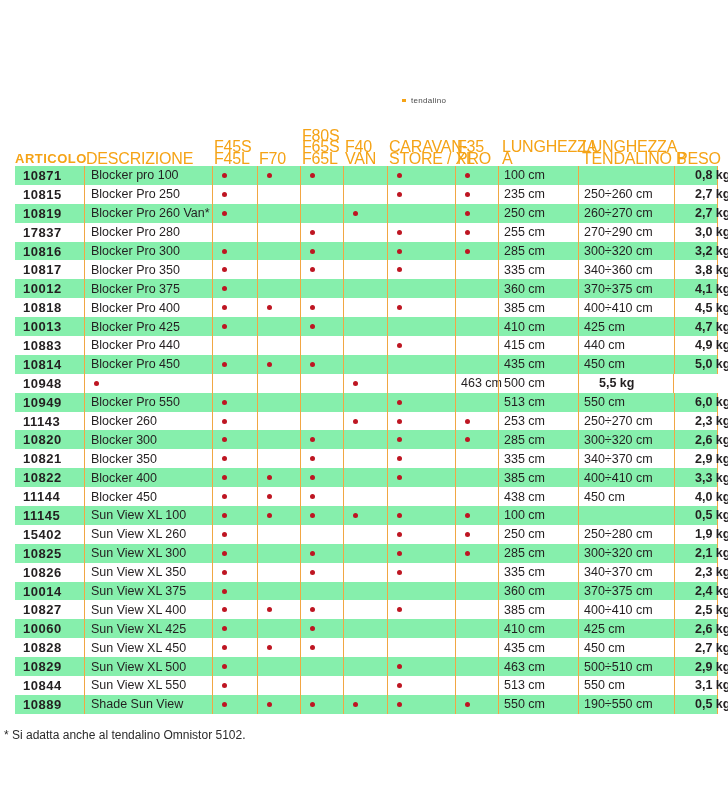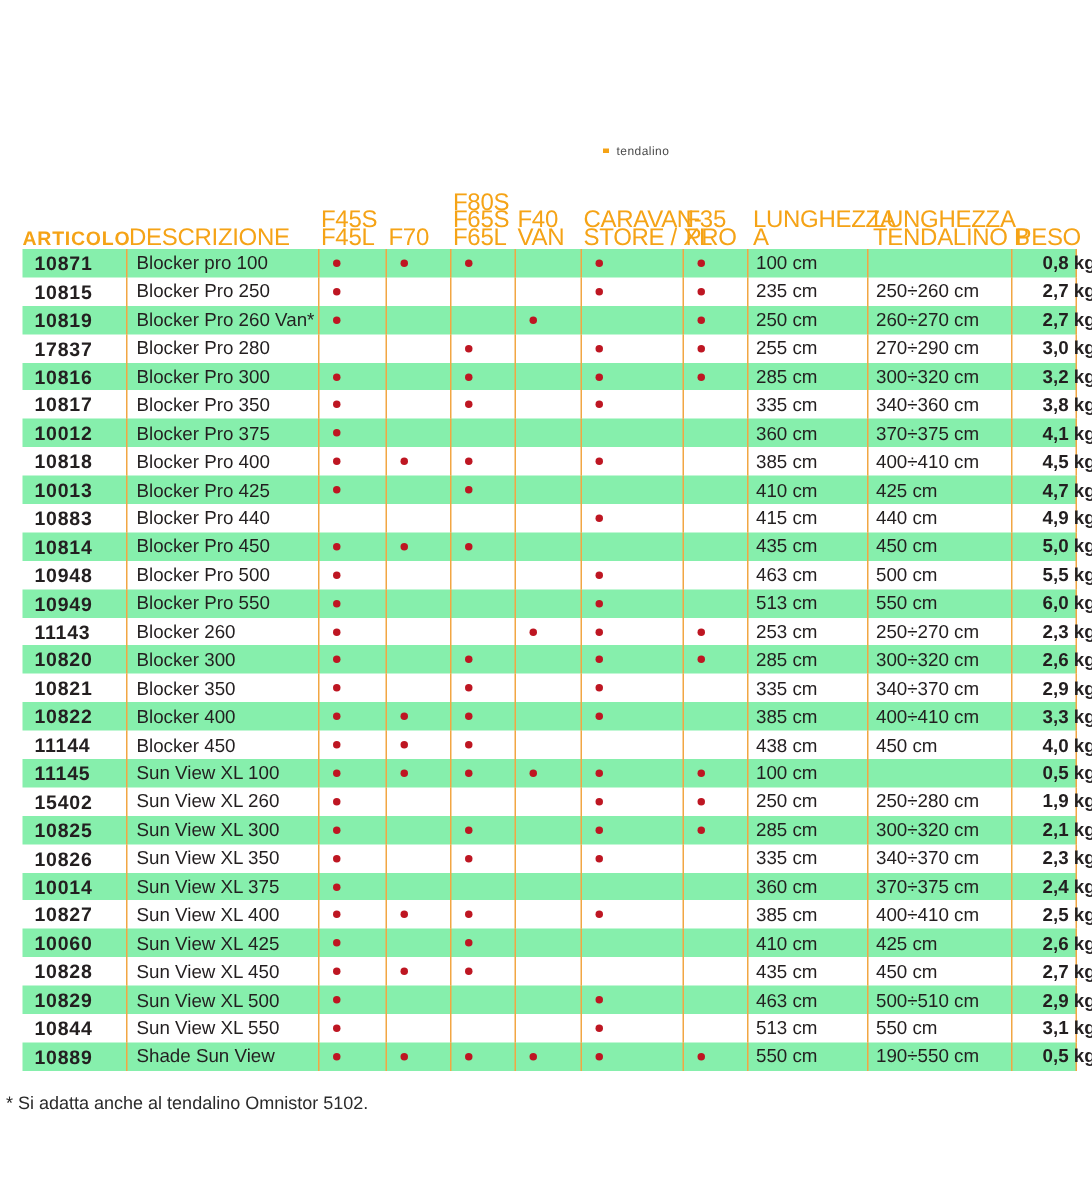--- a/index.html
+++ b/index.html
@@ -312,21 +312,20 @@
         </div>
         <div class="cell col-dot bordered"></div>
         <div class="cell col-dot bordered"></div>
         <div class="cell col-dot bordered"></div>
         <div class="cell col-la bordered">435 cm</div>
         <div class="cell col-lb bordered">450 cm</div>
         <div class="cell col-peso bordered rborder">5,0 kg</div>
       </div>
       <div class="row">
         <div class="cell col-articolo">10948</div>
-        <div class="cell col-desc bordered">Blocker Pro 500</div>
         <div class="cell col-dot bordered">
           <span class="dot"></span>
         </div>
         <div class="cell col-dot bordered"></div>
         <div class="cell col-dot bordered"></div>
         <div class="cell col-dot bordered"></div>
         <div class="cell col-dot bordered">
           <span class="dot"></span>
         </div>
         <div class="cell col-dot bordered"></div>

